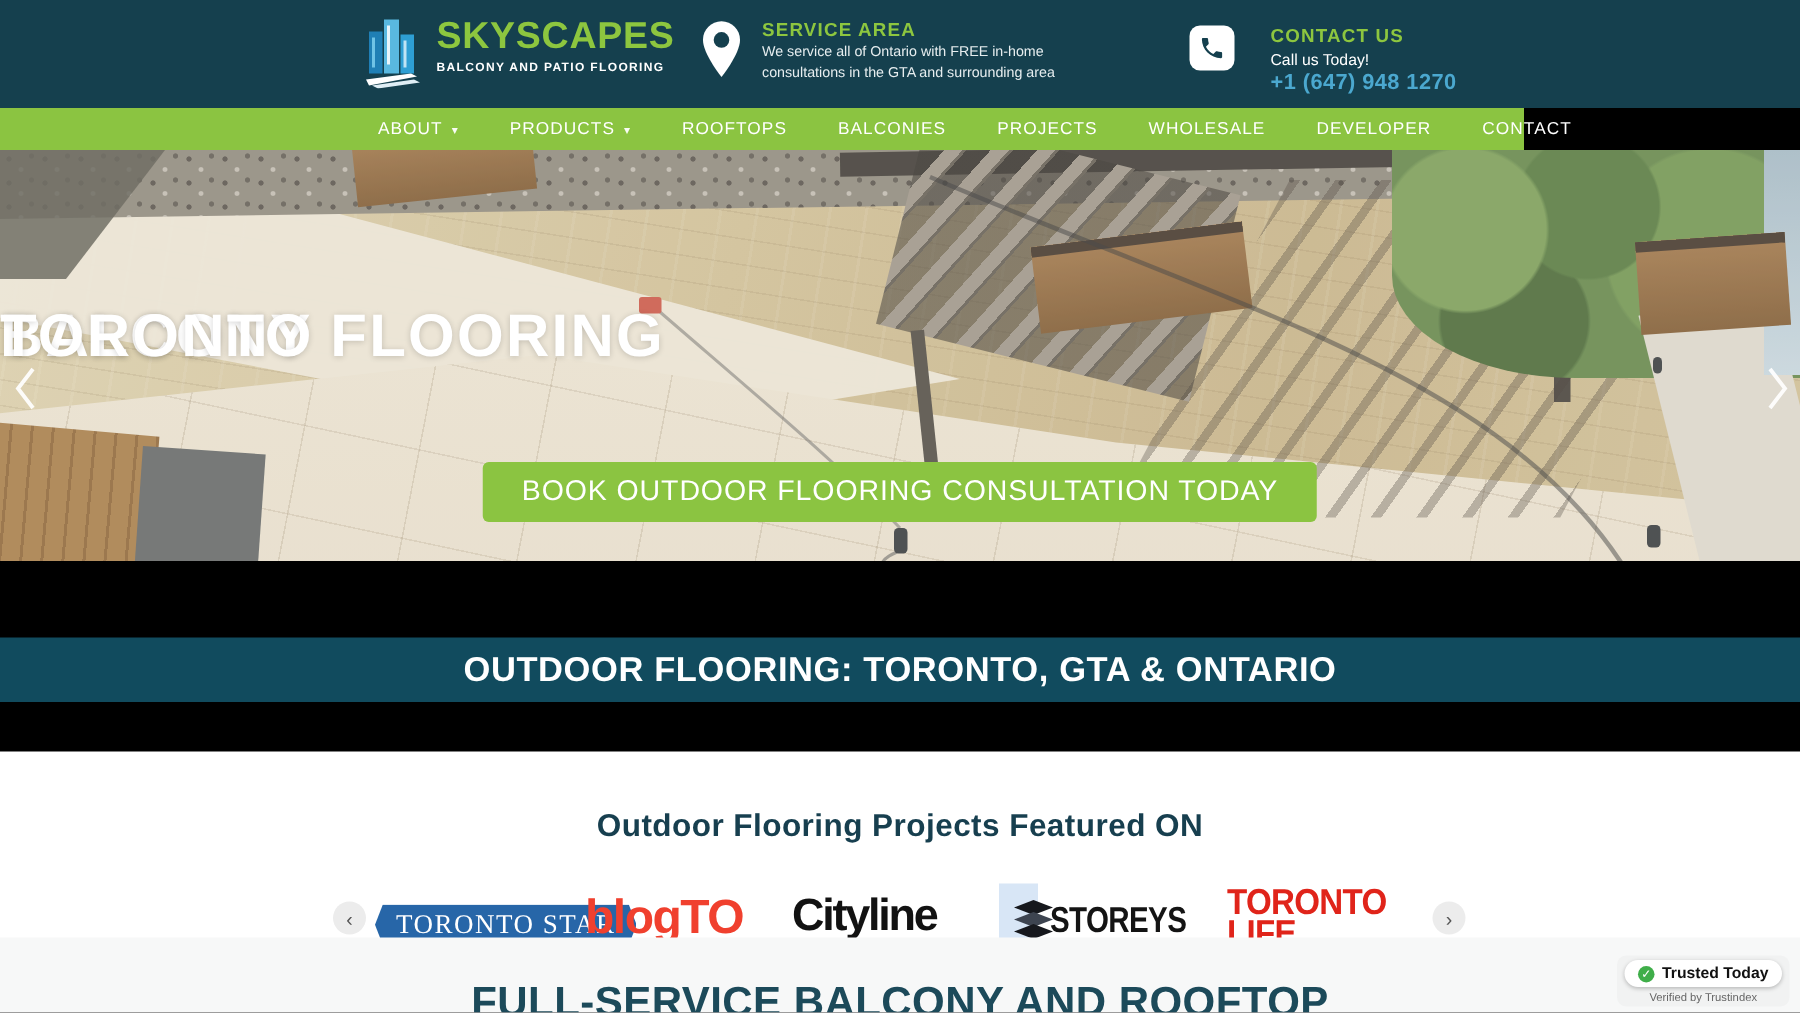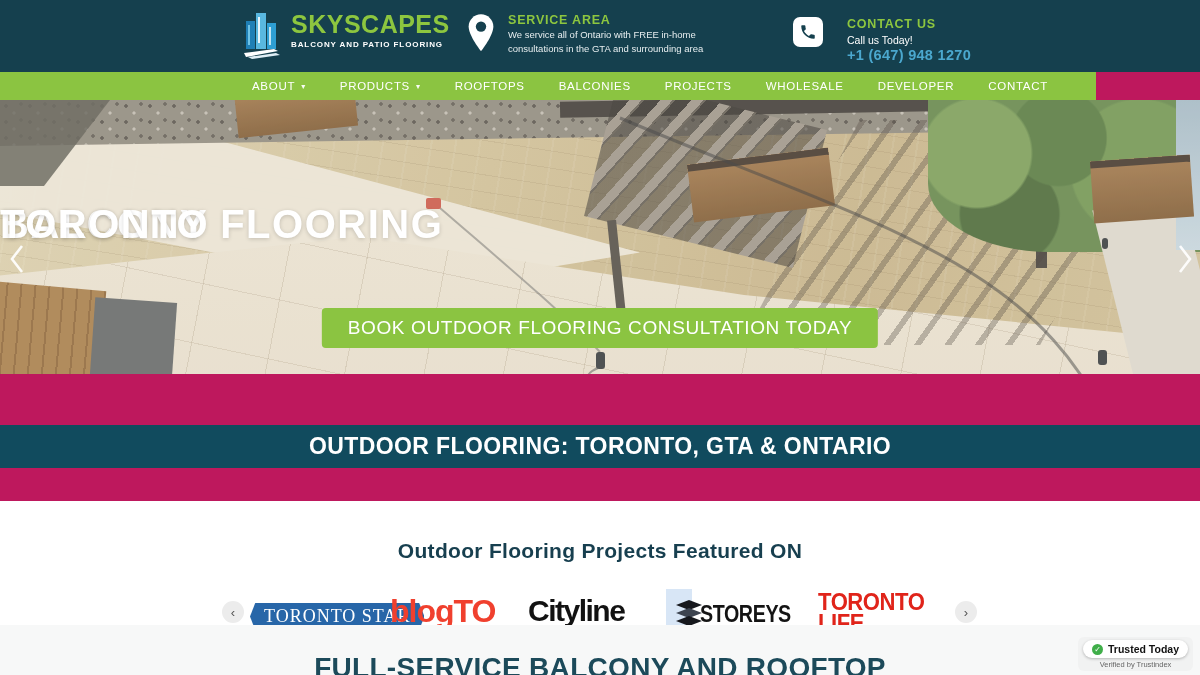--- a/index.html
+++ b/index.html
@@ -1,36 +1,36 @@
 <!DOCTYPE html>
 <html><head>
 <meta charset="utf-8">
 <style>
   html,body{margin:0;padding:0;background:#fff;}
   .page{position:relative;width:1200px;height:675px;overflow:hidden;
-        font-family:"Liberation Sans",sans-serif;background:#be185d;}
+        font-family:"Liberation Sans",sans-serif;background:#000000;}
 
   
   .top-header{position:absolute;top:0;left:0;width:1200px;height:72px;background:#15404e;}
   .logo{position:absolute;left:244px;top:11px;display:flex;align-items:flex-start;}
   .logo-text{margin-left:7px;}
   .logo-name{font-size:25px;font-weight:bold;color:#8dc63f;letter-spacing:.5px;line-height:26px;}
   .logo-tag{font-size:8px;font-weight:bold;color:#fff;letter-spacing:.9px;margin-top:3px;}
   .hblock{position:absolute;display:flex;align-items:flex-start;}
   .service-block{left:466px;top:13px;}
   .contact-block{left:793px;top:17px;gap:12px;}
   .hblock .txt{margin-left:12px;}
   .h-title{font-size:12.5px;font-weight:bold;color:#8dc63f;letter-spacing:.8px;}
   .h-line{font-size:9.5px;color:#e6edef;line-height:11.5px;margin-top:2px;}
   .h-call{font-size:10.5px;color:#fff;margin-top:3px;}
   .h-phone{font-size:14.5px;font-weight:bold;color:#4ba8cf;margin-top:1px;letter-spacing:.3px;}
   .phone-box{width:30px;height:30px;background:#fff;border-radius:7px;display:flex;align-items:center;justify-content:center;}
 
   
-  .main-nav{position:absolute;top:72px;left:0;width:1096px;height:28px;background:#8bc441;
+  .main-nav{position:absolute;top:72px;left:0;width:1016px;height:28px;background:#8bc441;
             display:flex;align-items:center;padding-left:252px;box-sizing:border-box;gap:34px;}
   .nav-item{display:flex;align-items:center;color:#fff;font-size:11.5px;letter-spacing:.7px;cursor:pointer;white-space:nowrap;}
   .nav-item .caret{font-size:8px;margin-left:6px;opacity:.95;}
 
   
   .hero{position:absolute;top:100px;left:0;width:1200px;height:274px;overflow:hidden;background:#cdbc92;}
   .hero *{position:absolute;}
   .deck{inset:0;background:
       repeating-linear-gradient(99deg,rgba(255,255,255,.07) 0 2px,transparent 2px 24px),
       repeating-linear-gradient(9deg,rgba(110,85,50,.12) 0 1px,transparent 1px 17px),

